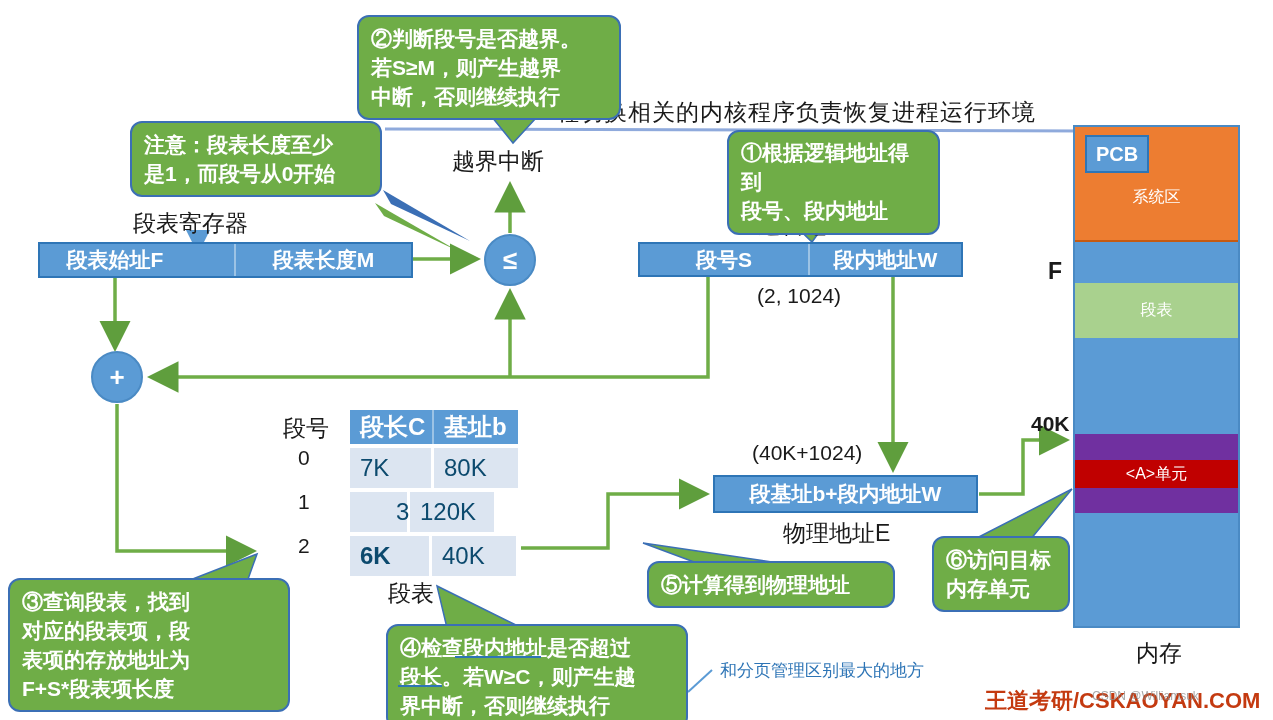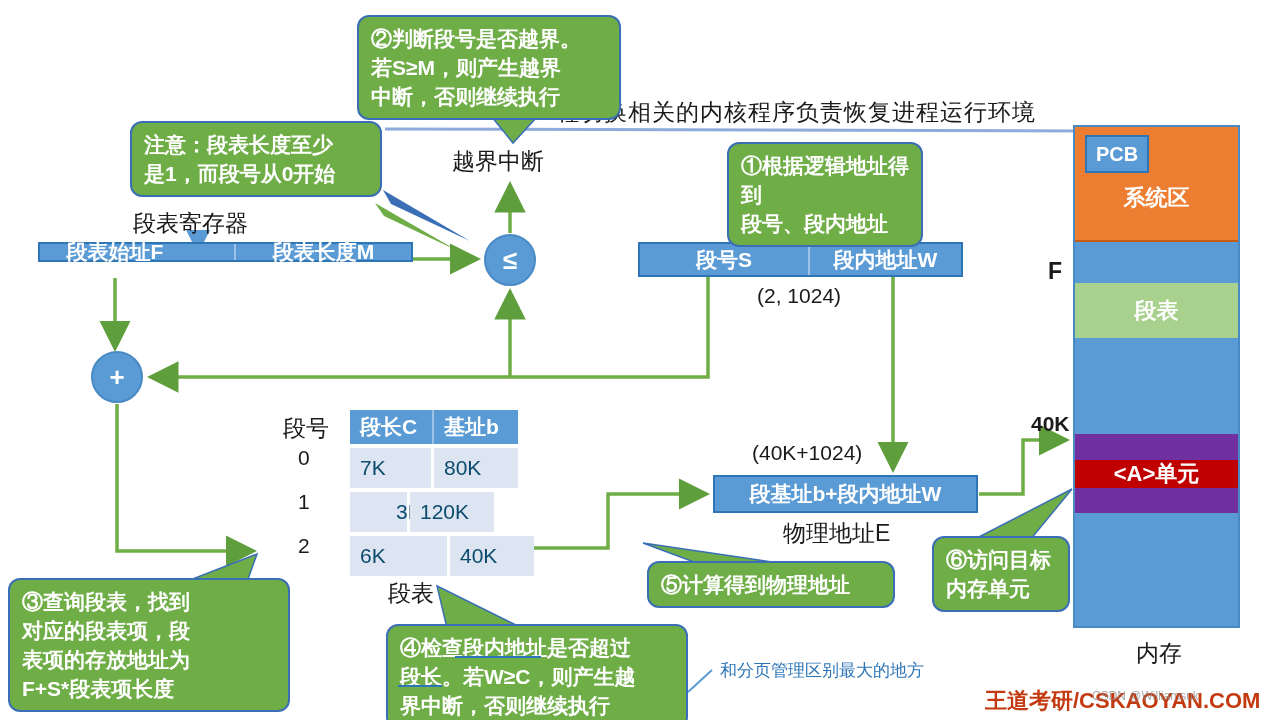--- a/index.html
+++ b/index.html
@@ -12,23 +12,23 @@
             white-space:pre-line; z-index:5; }
   .bluebox { position:absolute; display:flex; background:#5b9bd5; border:2px solid #2e75b6;
              color:#fff; font-weight:bold; font-size:21px; z-index:3; }
   .bluebox .cell { display:flex; align-items:center; justify-content:center; flex:0 0 auto; }
   .cell + .cell { border-left:2px solid #9cc3e5; }
   .circle { position:absolute; width:52px; height:52px; border-radius:50%; background:#5b9bd5;
             border:2px solid #4a8ac4; color:#fff; font-weight:bold; font-size:26px;
             display:flex; align-items:center; justify-content:center; z-index:3; }
   .thead { background:#5b9bd5; color:#fff; font-weight:bold; }
   .trow  { background:#dce5f1; color:#0c4a6e; }
-  .tcell { display:flex; align-items:center; padding-left:10px; font-size:21px; }
+  .tcell { display:flex; align-items:center; padding-left:10px; font-size:24px; }
   .memsec { position:absolute; left:0; width:100%; display:flex; align-items:center;
-            justify-content:center; color:#fff; font-weight:bold; font-size:22px; }
+            justify-content:center; color:#fff; font-weight:normal; font-size:16px; }
   .underline-dec { position:absolute; border-bottom:2px solid #2e75b6; z-index:6; }
 </style>
 </head>
 <body>
 
 <div id="canvas">
 
   <svg id="wires" width="1273" height="720">
     <defs>
       <marker id="ag" markerWidth="9" markerHeight="9" refX="7" refY="4.5" orient="auto">
@@ -65,37 +65,37 @@
     <line x1="688" y1="692" x2="712" y2="670" stroke="#5b9bd5" stroke-width="2"></line>
   </svg>
 
   <div class="lbl" style="left:556px; top:97px; font-size:23px; letter-spacing:1px; z-index:1;">程切换相关的内核程序负责恢复进程运行环境</div>
 
   <div class="bubble" style="left:357px; top:15px; width:264px;">②判断段号是否越界。
 若S≥M，则产生越界
 中断，否则继续执行</div>
   <div class="bubble" style="left:130px; top:121px; width:252px;">注意：段表长度至少
 是1，而段号从0开始</div>
-  <div class="bubble" style="left:727px; top:142px; width:196px;">①根据逻辑地址得到
+  <div class="bubble" style="left:727px; top:130px; width:213px;font-family:Liberation Serif, serif;">①根据逻辑地址得到
 段号、段内地址</div>
   <div class="bubble" style="left:8px; top:578px; width:282px;">③查询段表，找到
 对应的段表项，段
 表项的存放地址为
 F+S*段表项长度</div>
   <div class="bubble" style="left:386px; top:624px; width:302px;">④检查段内地址是否超过
 段长。若W≥C，则产生越
 界中断，否则继续执行</div>
   <div class="underline-dec" style="left:455px; top:634px; width:86px; height:24px;"></div>
   <div class="underline-dec" style="left:398px; top:663px; width:44px; height:24px;"></div>
   <div class="bubble" style="left:647px; top:561px; width:248px;">⑤计算得到物理地址</div>
   <div class="bubble" style="left:932px; top:536px; width:138px;">⑥访问目标
 内存单元</div>
 
   <div class="lbl" style="left:133px; top:208px; font-size:23px;">段表寄存器</div>
-  <div class="bluebox" style="left:38px; top:242px; height:20px;">
+  <div class="bluebox" style="left:38px; top:242px; height:36px;">
     <div class="cell" style="width:150px;">段表始址F</div>
     <div class="cell" style="width:177px;margin-left:44px;">段表长度M</div>
   </div>
 
   <div class="circle" style="left:484px; top:234px;">≤</div>
   <div class="circle" style="left:91px; top:351px;">+</div>
   <div class="lbl" style="left:452px; top:146px; font-size:23px;">越界中断</div>
 
   <div class="lbl" style="left:758px; top:210px; font-size:23px;">逻辑地址A</div>
   <div class="bluebox" style="left:638px; top:242px; height:35px;">
@@ -116,21 +116,21 @@
     </div>
     <div style="display:flex; height:40px; margin-top:4px;">
       <div class="tcell trow" style="width:84px; border-right:3px solid #fff;">7K</div>
       <div class="tcell trow" style="width:84px;">80K</div>
     </div>
     <div style="display:flex; height:40px; margin-top:4px;">
       <div class="tcell trow" style="width:60px; border-right:3px solid #fff;padding-left:46px;">3K</div>
       <div class="tcell trow" style="width:84px;">120K</div>
     </div>
     <div style="display:flex; height:40px; margin-top:4px;">
-      <div class="tcell trow" style="width:100px; border-right:3px solid #fff;">6K</div>
+      <div class="tcell trow" style="width:82px; border-right:3px solid #fff;font-weight:bold;">6K</div>
       <div class="tcell trow" style="width:84px;">40K</div>
     </div>
   </div>
   <div class="lbl" style="left:388px; top:578px; font-size:23px;">段表</div>
 
   <div class="lbl" style="left:752px; top:441px; font-size:21px;">(40K+1024)</div>
   <div class="bluebox" style="left:713px; top:475px; height:38px;">
     <div class="cell" style="width:261px;">段基址b+段内地址W</div>
   </div>
   <div class="lbl" style="left:783px; top:518px; font-size:23px;">物理地址E</div>

